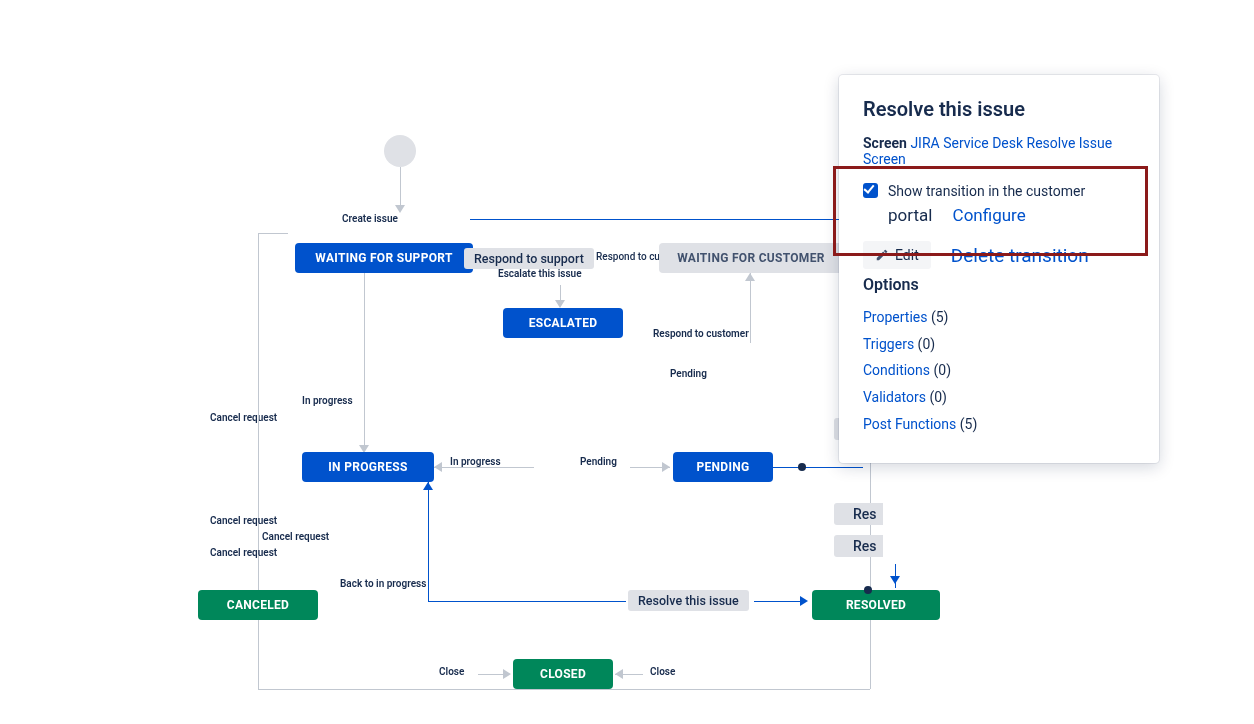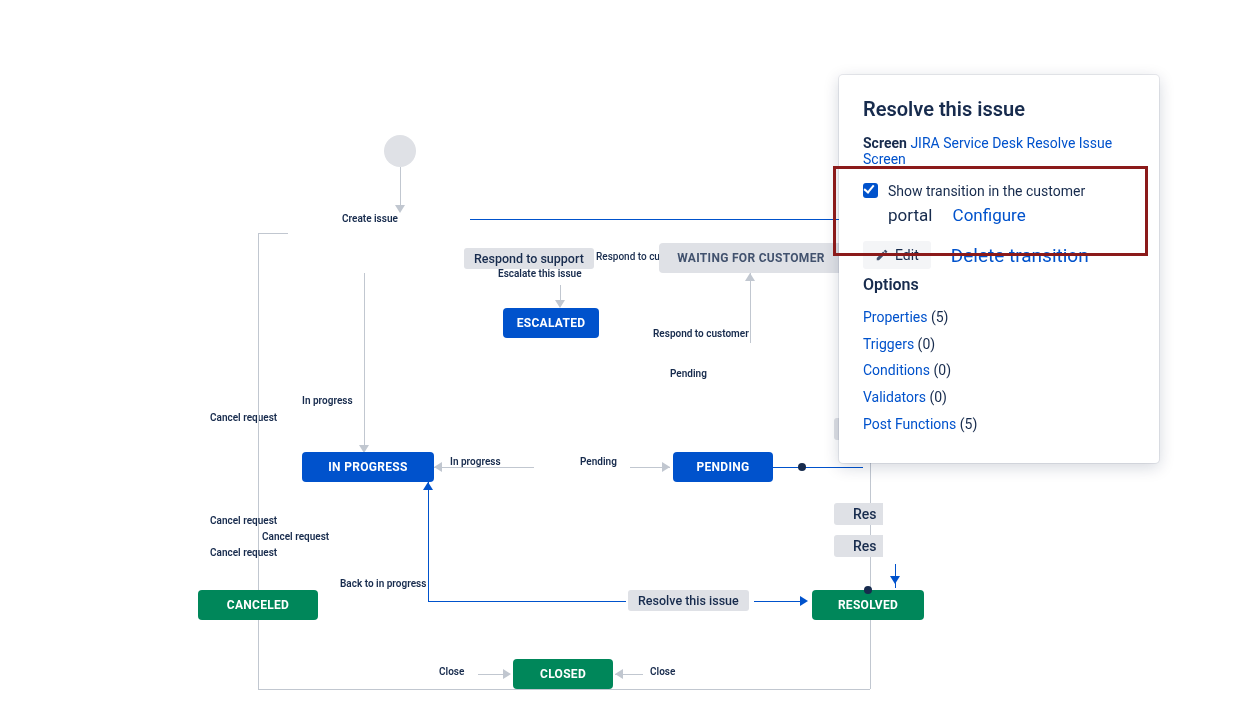--- a/index.html
+++ b/index.html
@@ -193,30 +193,31 @@
 <div class="canvas">
 
   <div class="circle-start" style="left:384px; top:135px;"></div>
   <div class="vline" style="left:400px; top:167px; height:40px;"></div>
   <div class="arrow down" style="left:395px; top:205px;"></div>
   <div class="trans-label" style="left:342px; top:213px;">Create issue</div>
 
   <div class="hline blue" style="left:470px; top:219px; width:480px;"></div>
   <div class="vline blue" style="left:950px; top:219px; height:10px;"></div>
 
+  <div class="status blue" style="left:295px; top:243px; width:178px;">WAITING FOR SUPPORT</div>
 
   <div class="trans-pill" style="left:464px; top:248px;">Respond to support</div>
   <span class="trans-label" style="left:596px; top:251px; font-weight:500;">Respond to customer</span>
 
   <div class="status grey" style="left:659px; top:243px; width:184px;">WAITING FOR CUSTOMER</div>
 
   <div class="trans-label" style="left:498px; top:268px;">Escalate this issue</div>
   <div class="vline" style="left:560px; top:285px; height:18px;"></div>
   <div class="arrow down" style="left:555px; top:300px;"></div>
-  <div class="status blue" style="left:503px; top:308px; width:96px;">ESCALATED</div>
+  <div class="status blue" style="left:503px; top:308px; width:120px;">ESCALATED</div>
 
   <div class="trans-label" style="left:653px; top:328px;">Respond to customer</div>
   <div class="vline" style="left:750px; top:273px; height:70px;"></div>
   <div class="arrow up" style="left:745px; top:273px;"></div>
 
   <div class="trans-label" style="left:670px; top:368px;">Pending</div>
 
   <div class="trans-label" style="left:302px; top:395px;">In progress</div>
   <div class="trans-label" style="left:210px; top:412px;">Cancel request</div>
 
@@ -254,21 +255,21 @@
   <div class="vline blue" style="left:428px; top:482px; height:120px;"></div>
   <div class="arrow blue down" style="left:423px; top:482px; transform:rotate(180deg);"></div>
   <div class="hline blue" style="left:428px; top:601px; width:198px;"></div>
 
   <div class="trans-pill" style="left:628px; top:590px;">Resolve this issue</div>
   <div class="hline blue" style="left:754px; top:601px; width:50px;"></div>
   <div class="arrow blue right" style="left:800px; top:596px;"></div>
 
   <div class="status green" style="left:198px; top:590px; width:120px;">CANCELED</div>
 
-  <div class="status green" style="left:812px; top:590px; width:112px;">RESOLVED</div>
+  <div class="status green" style="left:812px; top:590px; width:128px;">RESOLVED</div>
 
   <div class="vline blue" style="left:895px; top:564px; height:24px;"></div>
   <div class="arrow blue down" style="left:890px; top:576px;"></div>
   <div class="dot" style="left:864px; top:586px;"></div>
 
   <div class="hline" style="left:258px; top:689px; width:612px;"></div>
   <div class="hline" style="left:318px; top:670px; width:0;"></div>
 
   <div class="trans-label" style="left:439px; top:666px;">Close</div>
   <div class="hline" style="left:478px; top:674px; width:28px;"></div>

